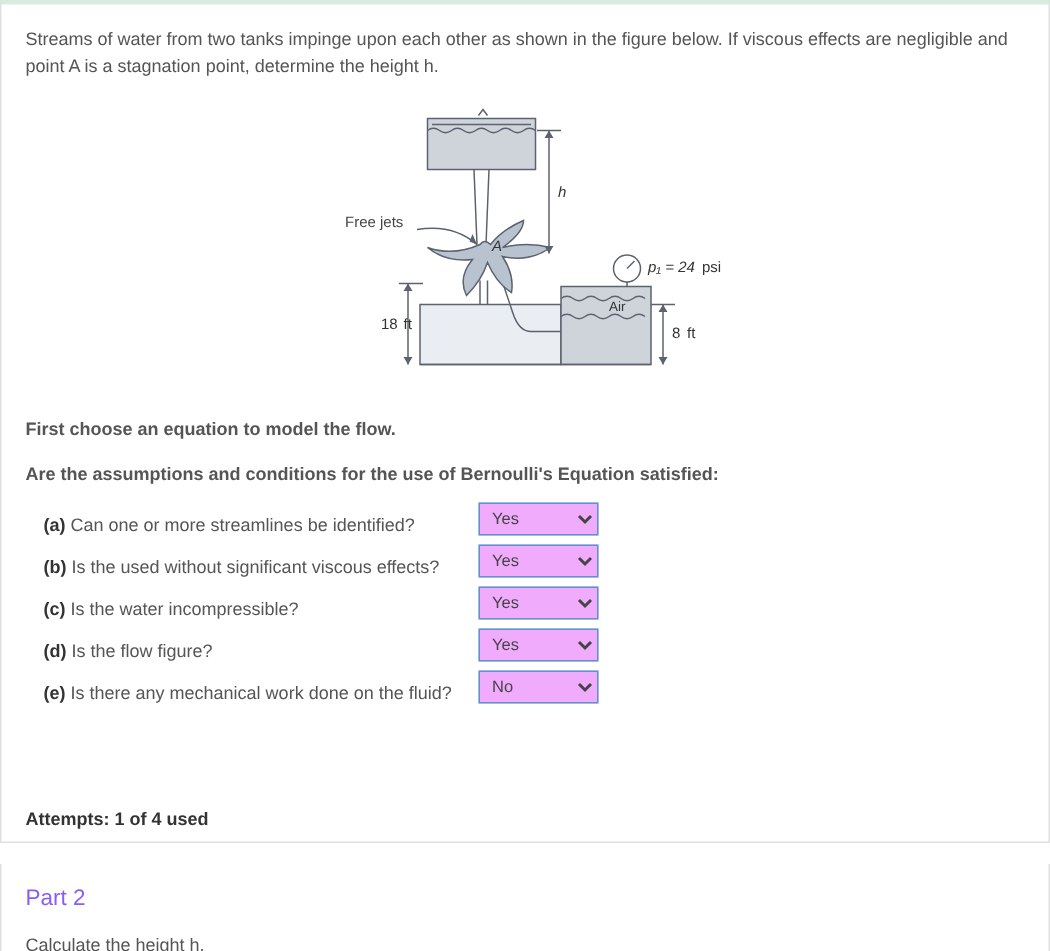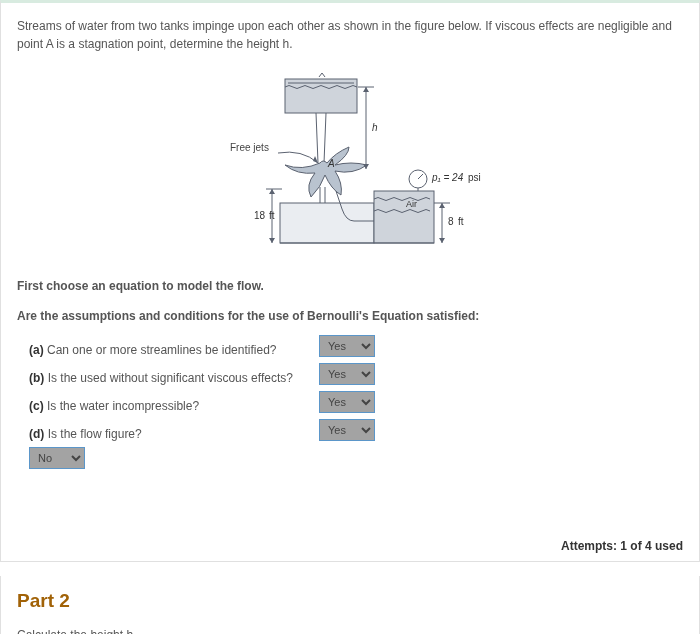--- a/index.html
+++ b/index.html
@@ -6,24 +6,24 @@
     body { font-family: Arial, Helvetica, sans-serif; font-size: 12px; color: #333; background: #fff; width: 700px; }
     .section { border: 1px solid #e0e0e0; border-top: none; padding: 14px 16px 8px 16px; }
     .top-border { border-top: 3px solid #d8ebe0; }
     .problem-text { color: #555; line-height: 1.5; margin-bottom: 4px; }
     .figure-wrap { text-align: center; margin: 18px auto 18px auto; height: 190px; position: relative; }
     .figure-svg { display: inline-block; }
     .instruction { color: #555; margin: 16px 0 12px 0; font-weight: bold; }
     .cond-row { display: flex; align-items: flex-end; margin: 6px 12px; }
     .cond-label { color: #555; width: 290px; }
     .cond-label b { color: #333; font-weight: bold; }
-    .select-box { border: 1px solid #5b96c9; background: #a3a3a3; height: 22px; width: 56px; font-size: 11px; padding: 0 4px; color: #444; }
-    .attempts-row { text-align: right; margin-top: 70px; font-weight: bold; color: #333; font-size: 12px; }
+    .select-box { border: 1px solid #5b96c9; background: #f0abfc; height: 22px; width: 80px; font-size: 11px; padding: 0 4px; color: #444; }
+    .attempts-row { text-align: left; margin-top: 70px; font-weight: bold; color: #333; font-size: 12px; }
     .part2-section { border: 1px solid #e0e0e0; border-top: none; margin-top: 14px; }
-    .part2-header { padding: 14px 16px 0 16px; font-size: 19px; color: #a16207; font-weight: bold; }
+    .part2-header { padding: 14px 16px 0 16px; font-size: 15px; color: #8b5cf6; font-weight: normal; }
     .part2-body { padding: 16px 16px 22px 16px; }
     .calc-text { color: #555; margin-bottom: 22px; }
   </style>
 </head>
 <body>
 
 <div class="section top-border">
   <p class="problem-text">
     <span>Streams of water from two tanks impinge upon each other as shown in the figure below. If viscous effects are negligible and point A is a stagnation point, determine the height h.</span>
   </p>
@@ -108,20 +108,21 @@
       <option>Yes</option>
     </select>
   </div>
   <div class="cond-row">
     <span class="cond-label"><b>(d)</b> <span>Is the flow figure?</span></span>
     <select class="select-box">
       <option>Yes</option>
     </select>
   </div>
   <div class="cond-row">
+    <span class="cond-label"><b>(e)</b> <span>Is there any mechanical work done on the fluid?</span></span>
     <select class="select-box">
       <option>No</option>
     </select>
   </div>
 
   <div class="attempts-row">Attempts: 1 of 4 used</div>
 </div>
 
 <div class="part2-section">
   <div class="part2-header">Part 2</div>

